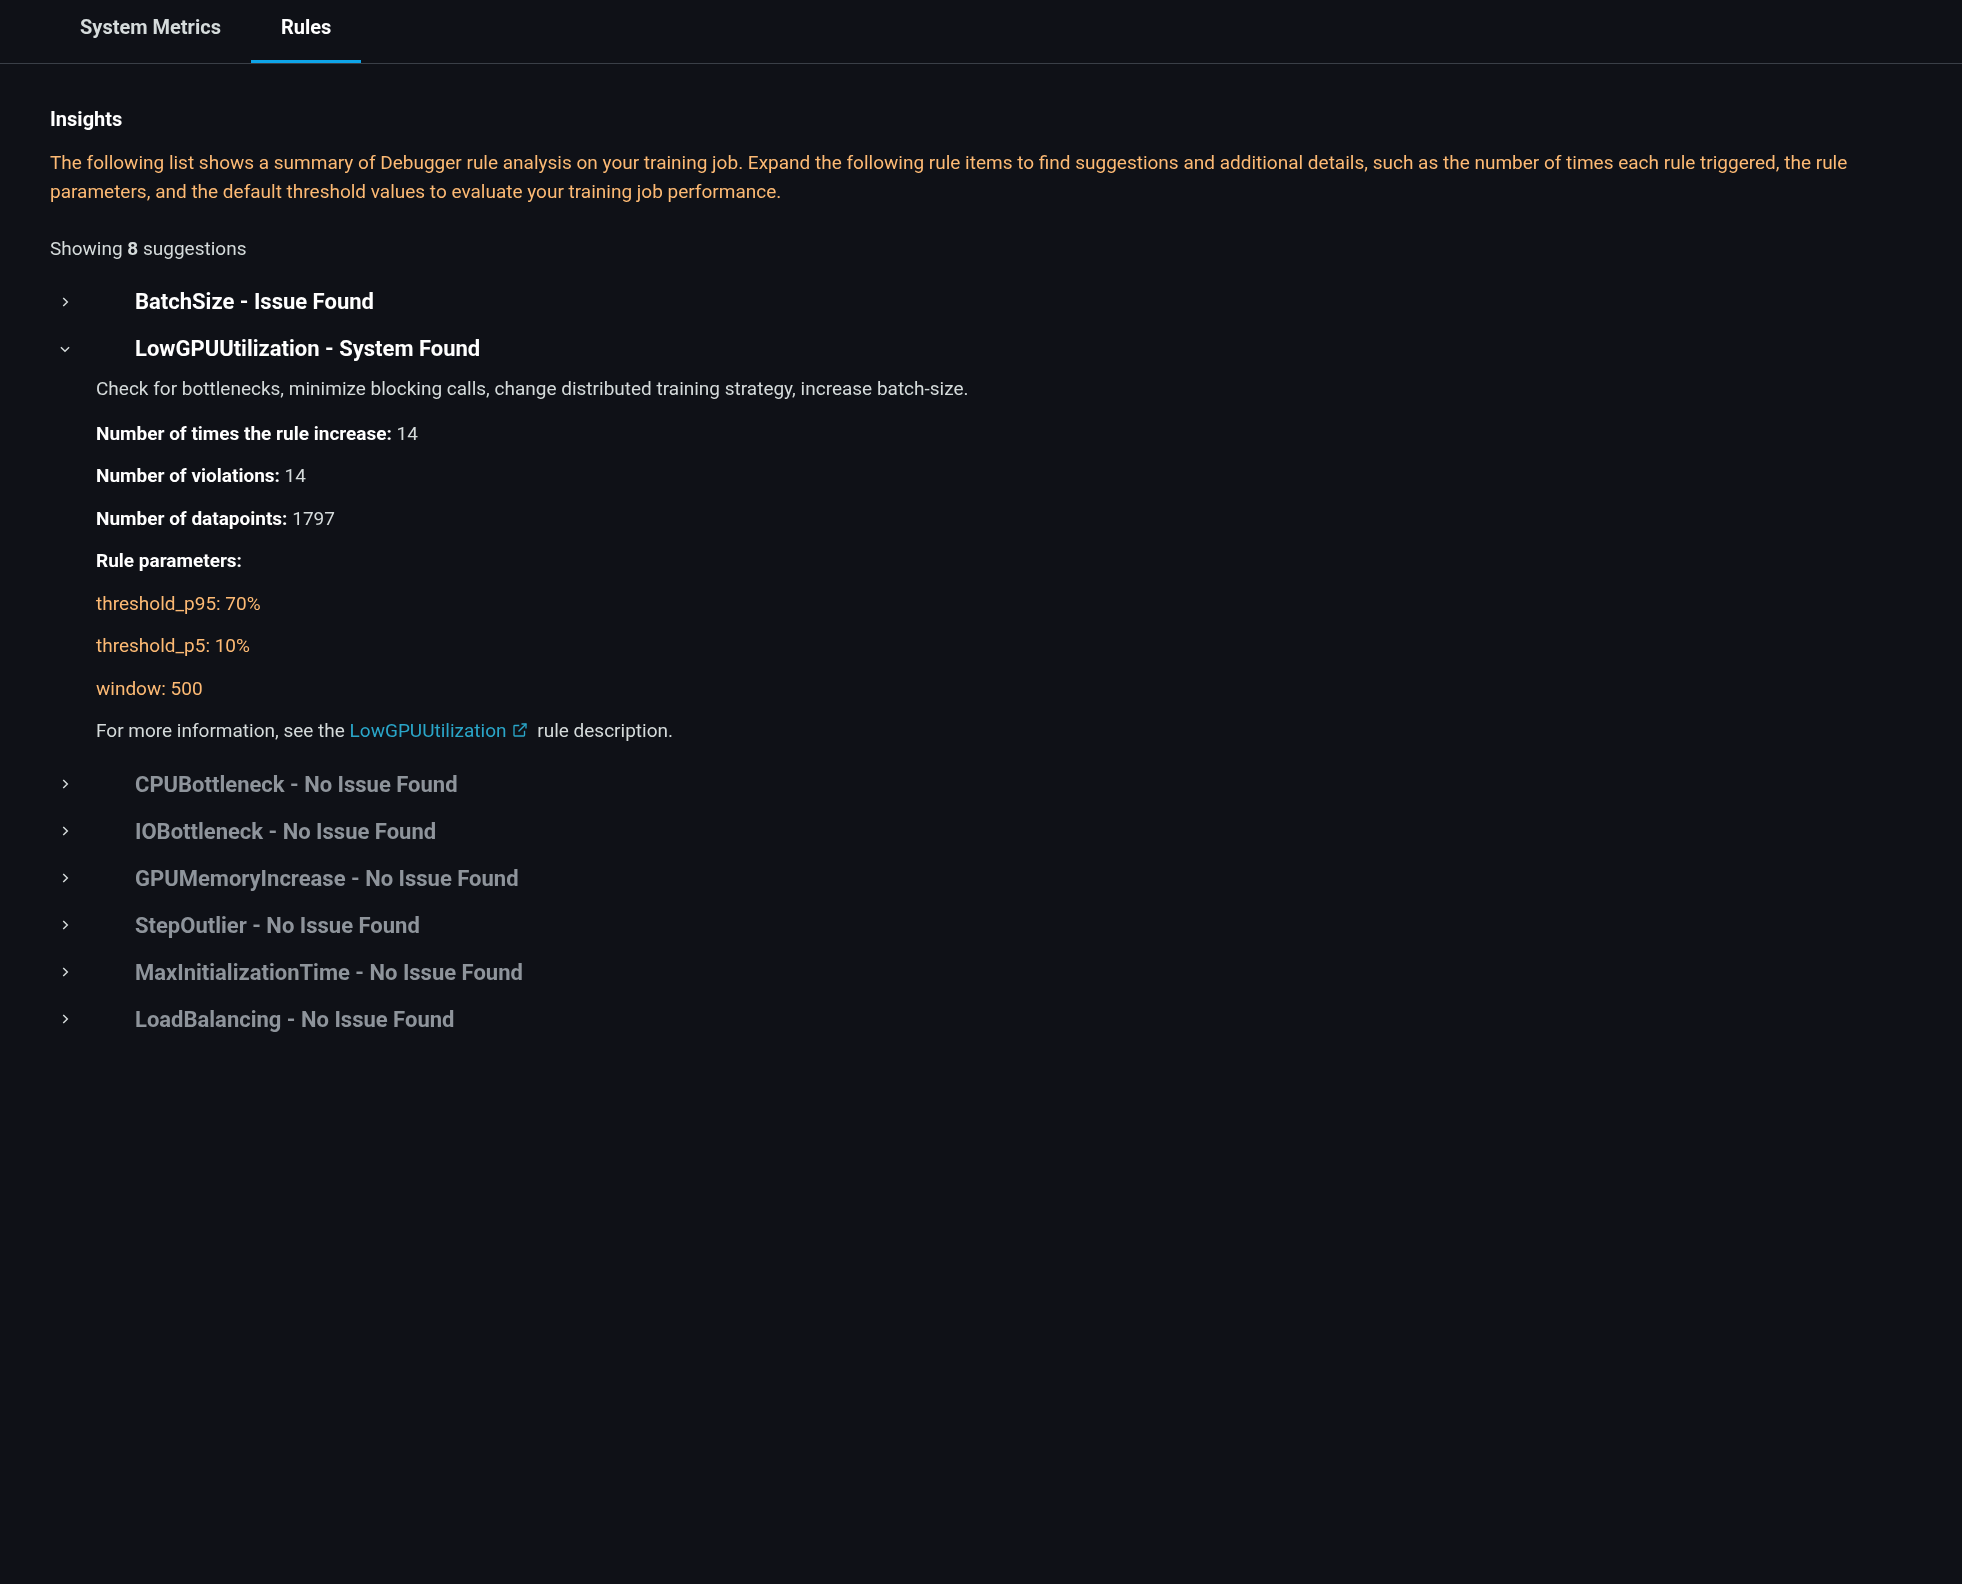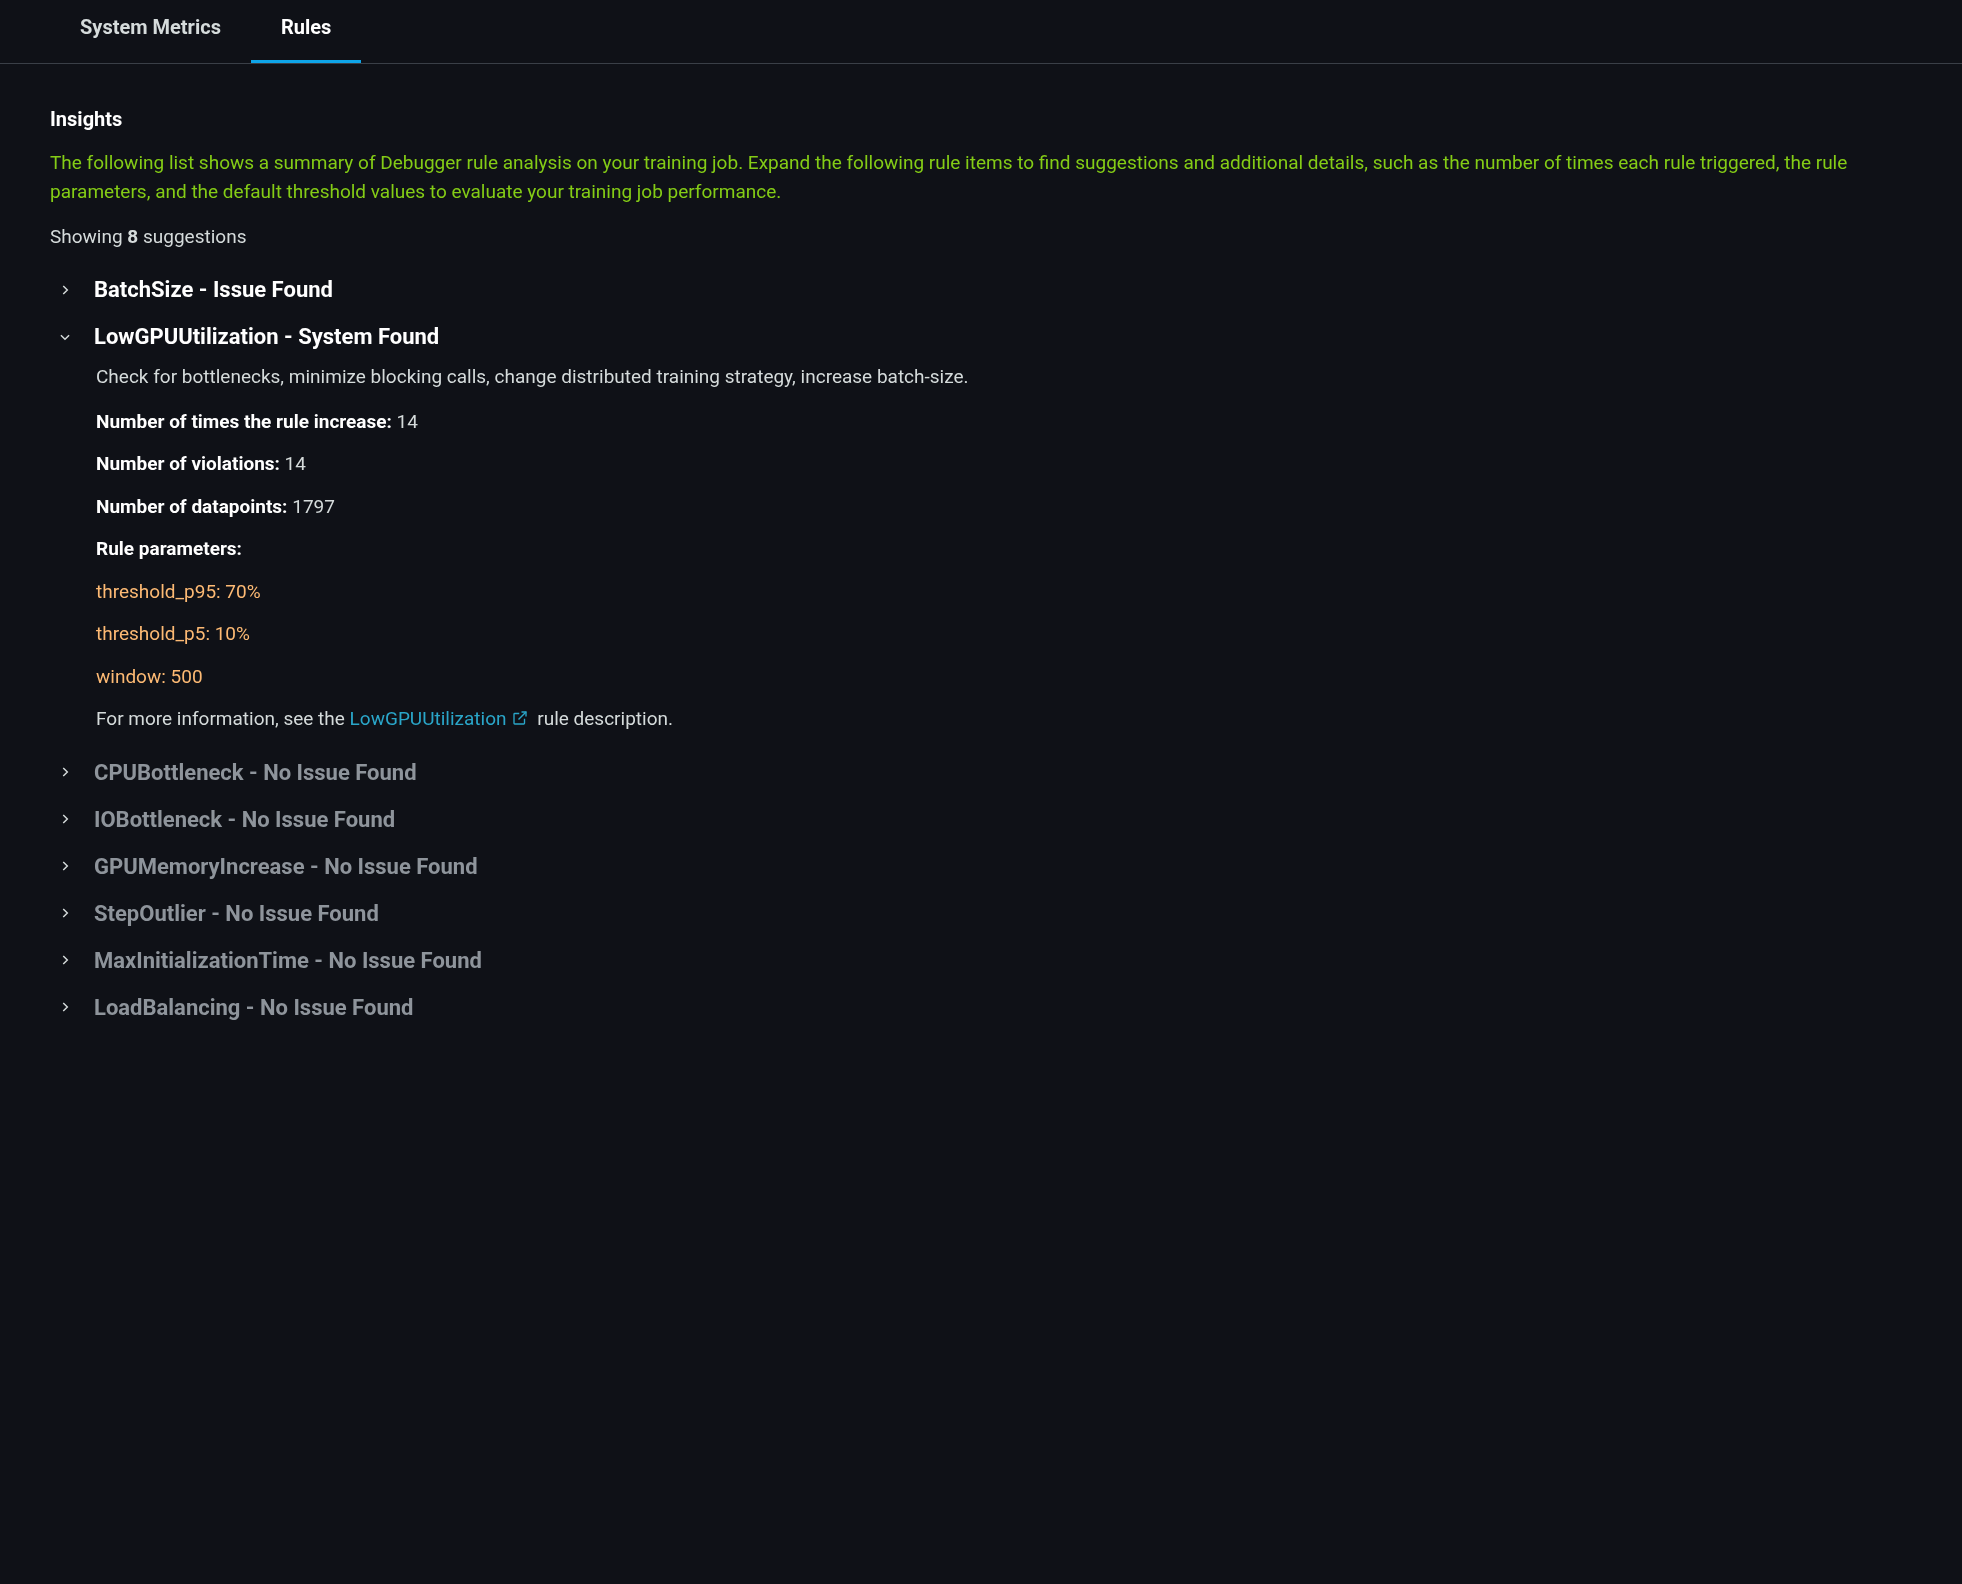--- a/index.html
+++ b/index.html
@@ -40,42 +40,43 @@
       padding: 0 50px 50px;
     }
     .section-title {
       font-size: 20px;
       font-weight: 700;
       color: #ffffff;
       margin-bottom: 14px;
     }
     .section-desc {
       font-size: 19px;
-      color: #84cc16;
-      margin-bottom: 16px;
+      color: #fdba74;
+      margin-bottom: 28px;
       line-height: 1.55;
     }
     .showing {
       font-size: 19px;
       color: #d5dbdb;
       margin-bottom: 22px;
     }
     .showing-count {
       font-weight: 700;
     }
     .rule-list {
       list-style: none;
     }
     .rule-item {
       margin-bottom: 14px;
     }
     .rule-header {
       display: flex;
       align-items: center;
       cursor: pointer;
+      gap: 41px;
     }
     .chevron {
       width: 30px;
       height: 30px;
       flex-shrink: 0;
       display: flex;
       align-items: center;
       justify-content: center;
       margin-right: 14px;
     }

